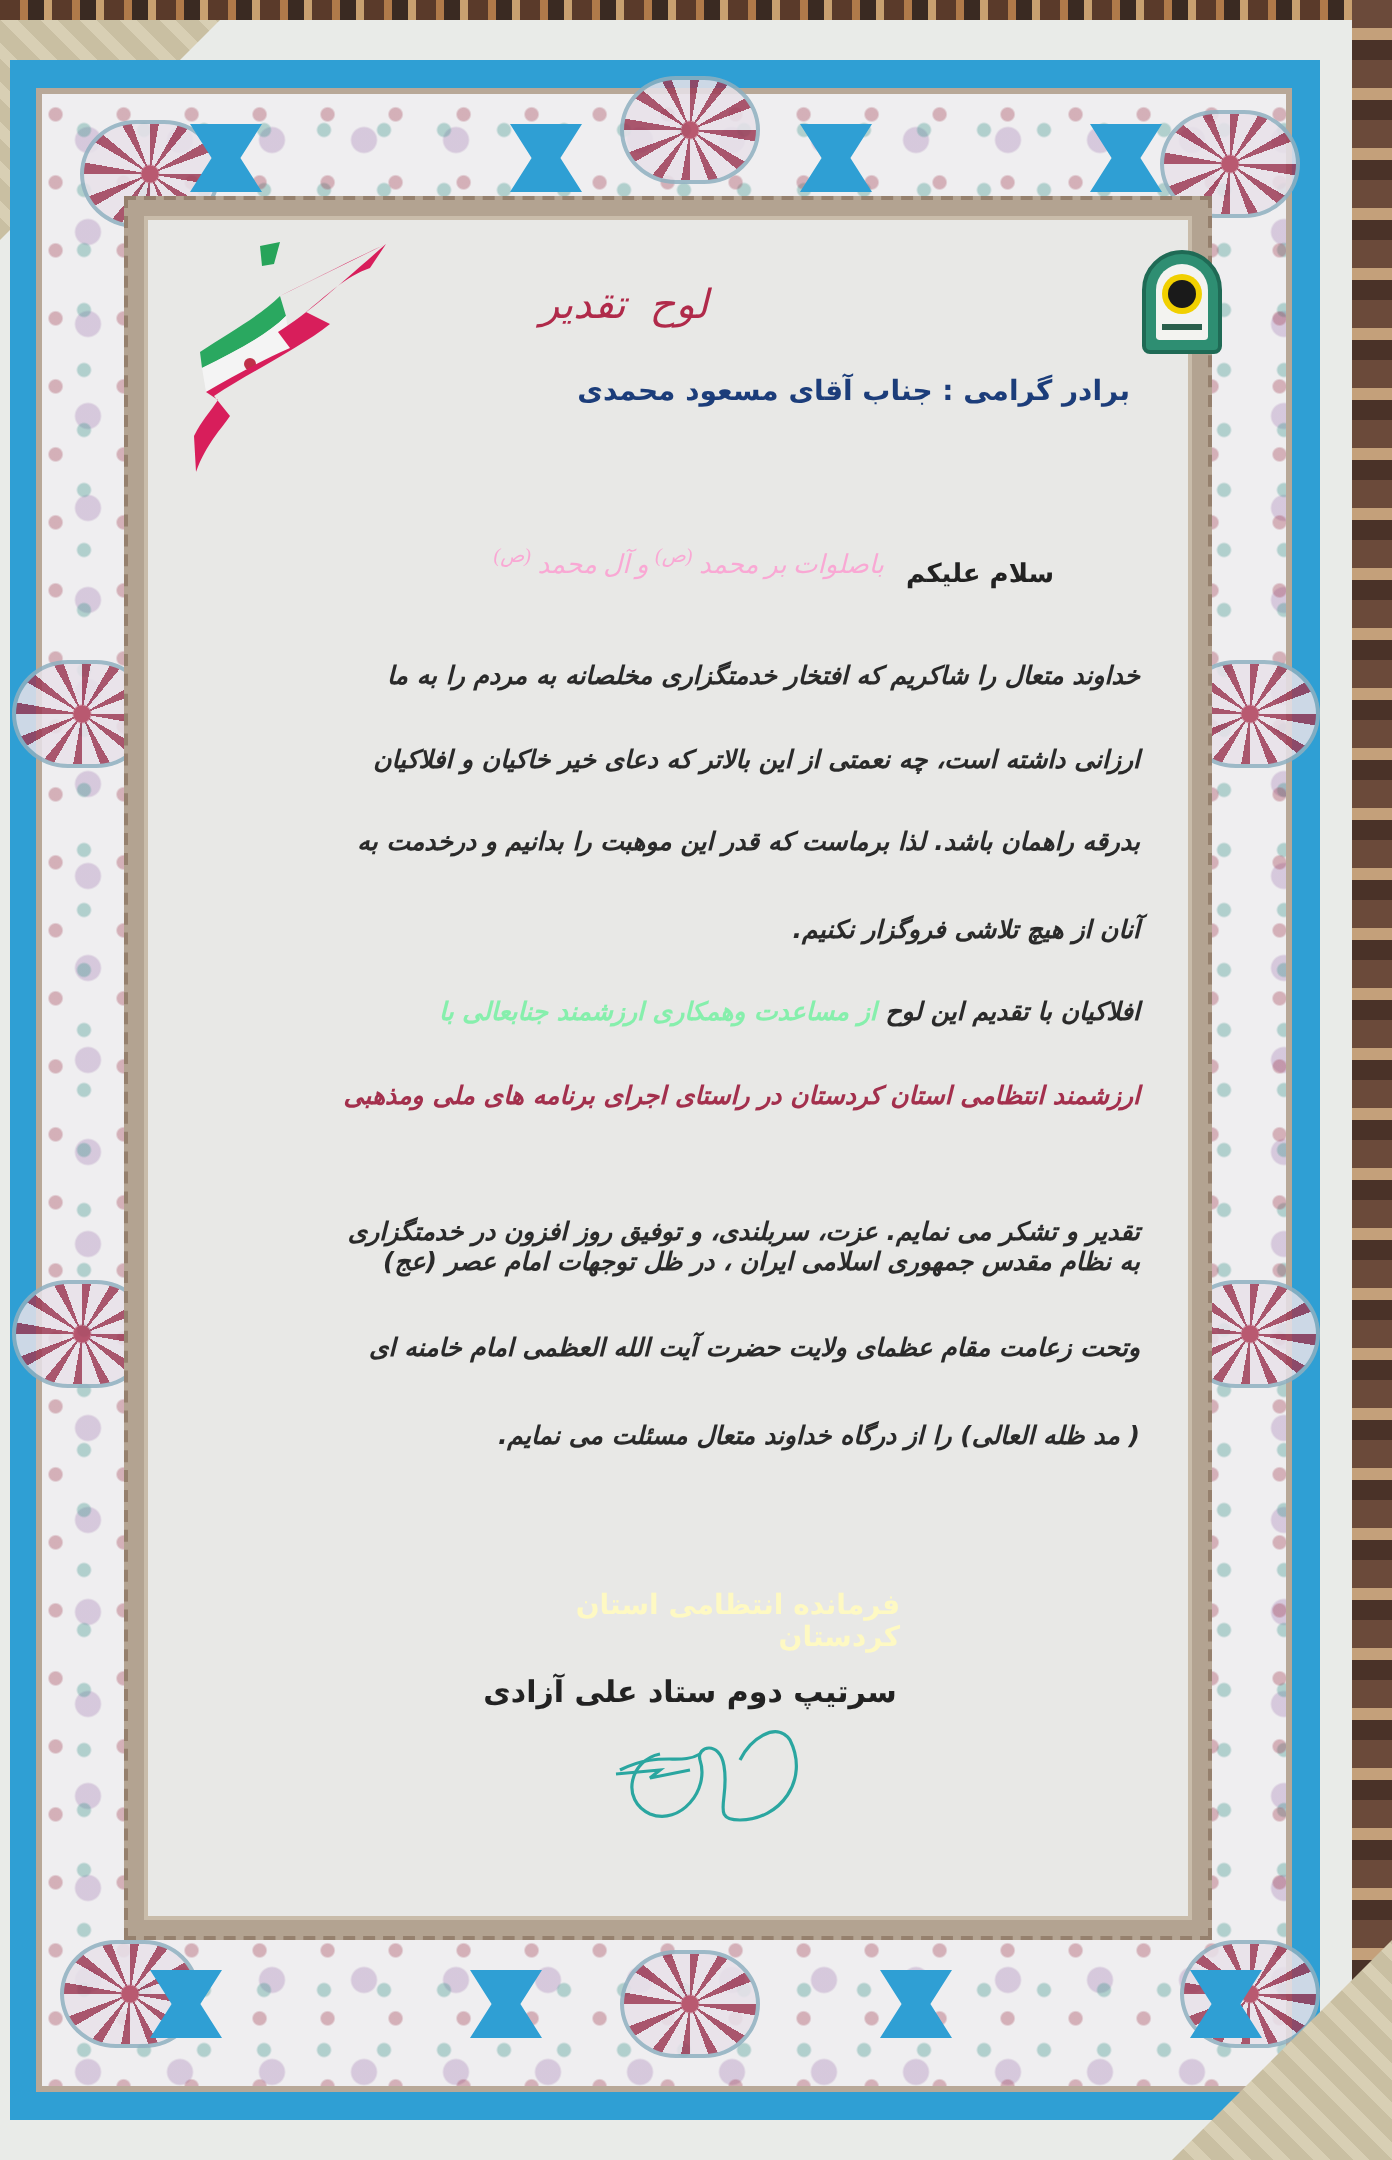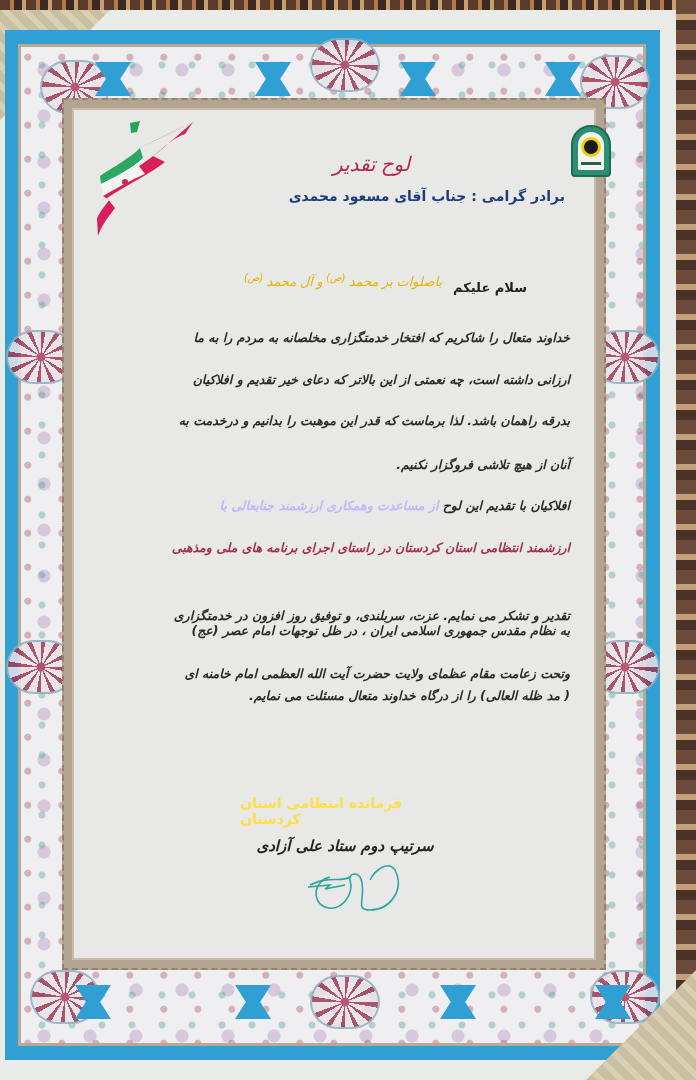--- a/index.html
+++ b/index.html
@@ -82,55 +82,55 @@
     background: #f3f3f0; border-radius: 14px 14px 2px 2px;
   }
   .emblem .sun {
     position: absolute; left: 6px; top: 8px; width: 14px; height: 14px; border-radius: 50%;
     background: #1a1a1a; box-shadow: 0 0 0 3px #f1d000;
   }
   .emblem .scale { position: absolute; left: 3px; bottom: 5px; width: 20px; height: 3px; background: #2a5f4c; }
 
   
   .title {
-    position: absolute; left: 270px; top: 152px; width: 140px; text-align: right;
-    font-family: Liberation Serif, serif; font-style: italic; font-size: 20px;
+    position: absolute; left: 270px; top: 140px; width: 140px; text-align: left;
+    font-family: Liberation Mono, monospace; font-style: italic; font-size: 20px;
     color: #b02a4a; direction: rtl;
   }
   .addressee {
     position: absolute; left: 200px; top: 188px; width: 365px; text-align: right;
     direction: rtl; font-weight: bold; font-size: 14px; color: #1c3d7a;
   }
   .salutation-row {
     position: absolute; left: 255px; top: 262px; width: 272px; height: 40px; direction: rtl;
   }
   .salutation {
     position: absolute; right: 0; top: 18px; font-size: 13px; color: #222; font-weight: bold;
   }
   .salavat {
-    position: absolute; right: 85px; top: 10px; font-family: Liberation Sans, sans-serif; font-style: italic;
-    font-size: 13px; color: #eab308; white-space: nowrap;
+    position: absolute; right: 85px; top: 10px; font-family: Liberation Serif, serif; font-style: italic;
+    font-size: 13px; color: #f9a8d4; white-space: nowrap;
   }
   .salavat sup { font-size: 10px; }
   .line {
     position: absolute; left: 108px; width: 462px; direction: rtl; text-align: right;
     font-size: 12.5px; font-weight: bold; color: #2a2a2a; white-space: nowrap;
     letter-spacing: .2px;
     font-style: italic;
   }
   .line.red { color: #a3304d; }
-  .line span.red { color: #c4b5fd; }
+  .line span.red { color: #86efac; }
 
   .sign-org {
-    position: absolute; left: 240px; top: 795px; width: 210px; text-align: left;
-    direction: rtl; font-weight: bold; font-size: 14px; color: #fde047;
+    position: absolute; left: 240px; top: 795px; width: 210px; text-align: right;
+    direction: rtl; font-weight: bold; font-size: 14px; color: #fef9c3;
   }
   .sign-name {
     position: absolute; left: 240px; top: 837px; width: 210px; text-align: center;
-    direction: rtl; font-weight: bold; font-size: 15px; color: #222; font-style: italic;
+    direction: rtl; font-weight: bold; font-size: 15px; color: #222;
   }
   .signature { position: absolute; left: 300px; top: 855px; width: 110px; height: 60px; }
 </style>
 </head>
 <body>
 
 <div class="carpet-strip"></div>
 <div class="paper"></div>
 <div class="right-edge"></div>
 <div class="corner-fold tl"></div>
@@ -185,34 +185,34 @@
   <span class="salutation">سلام علیکم</span>
   <span class="salavat">
     <span>باصلوات بر محمد</span>
     <sup>(ص)</sup>
     <span>و آل محمد</span>
     <sup>(ص)</sup>
   </span>
 </div>
 
 <div class="line" style="top:330px;">خداوند متعال را شاکریم که افتخار خدمتگزاری مخلصانه به مردم را به ما</div>
-<div class="line" style="top:372px;">ارزانی داشته است، چه نعمتی از این بالاتر که دعای خیر تقدیم و افلاکیان</div>
+<div class="line" style="top:372px;">ارزانی داشته است، چه نعمتی از این بالاتر که دعای خیر خاکیان و افلاکیان</div>
 <div class="line" style="top:413px;">بدرقه راهمان باشد. لذا برماست که قدر این موهبت را بدانیم و درخدمت به</div>
 <div class="line" style="top:457px;">آنان از هیچ تلاشی فروگزار نکنیم.</div>
 
 <div class="line" style="top:498px;">
   <span>افلاکیان با تقدیم این لوح</span>
   <span class="red">از مساعدت وهمکاری ارزشمند جنابعالی با</span>
 </div>
 <div class="line red" style="top:540px;">ارزشمند انتظامی استان کردستان در راستای اجرای برنامه های ملی ومذهبی</div>
 
 <div class="line" style="top:608px;">تقدیر و تشکر می نمایم. عزت، سربلندی، و توفیق روز افزون در خدمتگزاری</div>
 <div class="line" style="top:623px;">به نظام مقدس جمهوری اسلامی ایران ، در ظل توجهات امام عصر (عج)</div>
 <div class="line" style="top:666px;">وتحت زعامت مقام عظمای ولایت حضرت آیت الله العظمی امام خامنه ای</div>
-<div class="line" style="top:688px;">( مد ظله العالی) را از درگاه خداوند متعال مسئلت می نمایم.</div>
+<div class="line" style="top:710px;">( مد ظله العالی) را از درگاه خداوند متعال مسئلت می نمایم.</div>
 
 <div class="sign-org">فرمانده انتظامی استان کردستان</div>
 <div class="sign-name">سرتیپ دوم ستاد علی آزادی</div>
 
 <svg class="signature" viewBox="0 0 110 60">
   <path d="M10 30 C30 20 40 28 50 22 M8 32 L30 30 L25 34 L45 30" stroke="#2aa6a0" stroke-width="1.6" fill="none"></path>
   <path d="M30 22 C15 25 10 45 25 52 C40 58 55 40 50 25 C48 18 60 15 62 28 C65 45 55 55 70 55 C90 55 105 35 95 15 C88 5 75 15 70 25" stroke="#2aa6a0" stroke-width="1.6" fill="none"></path>
 </svg>
 
 </body></html>

